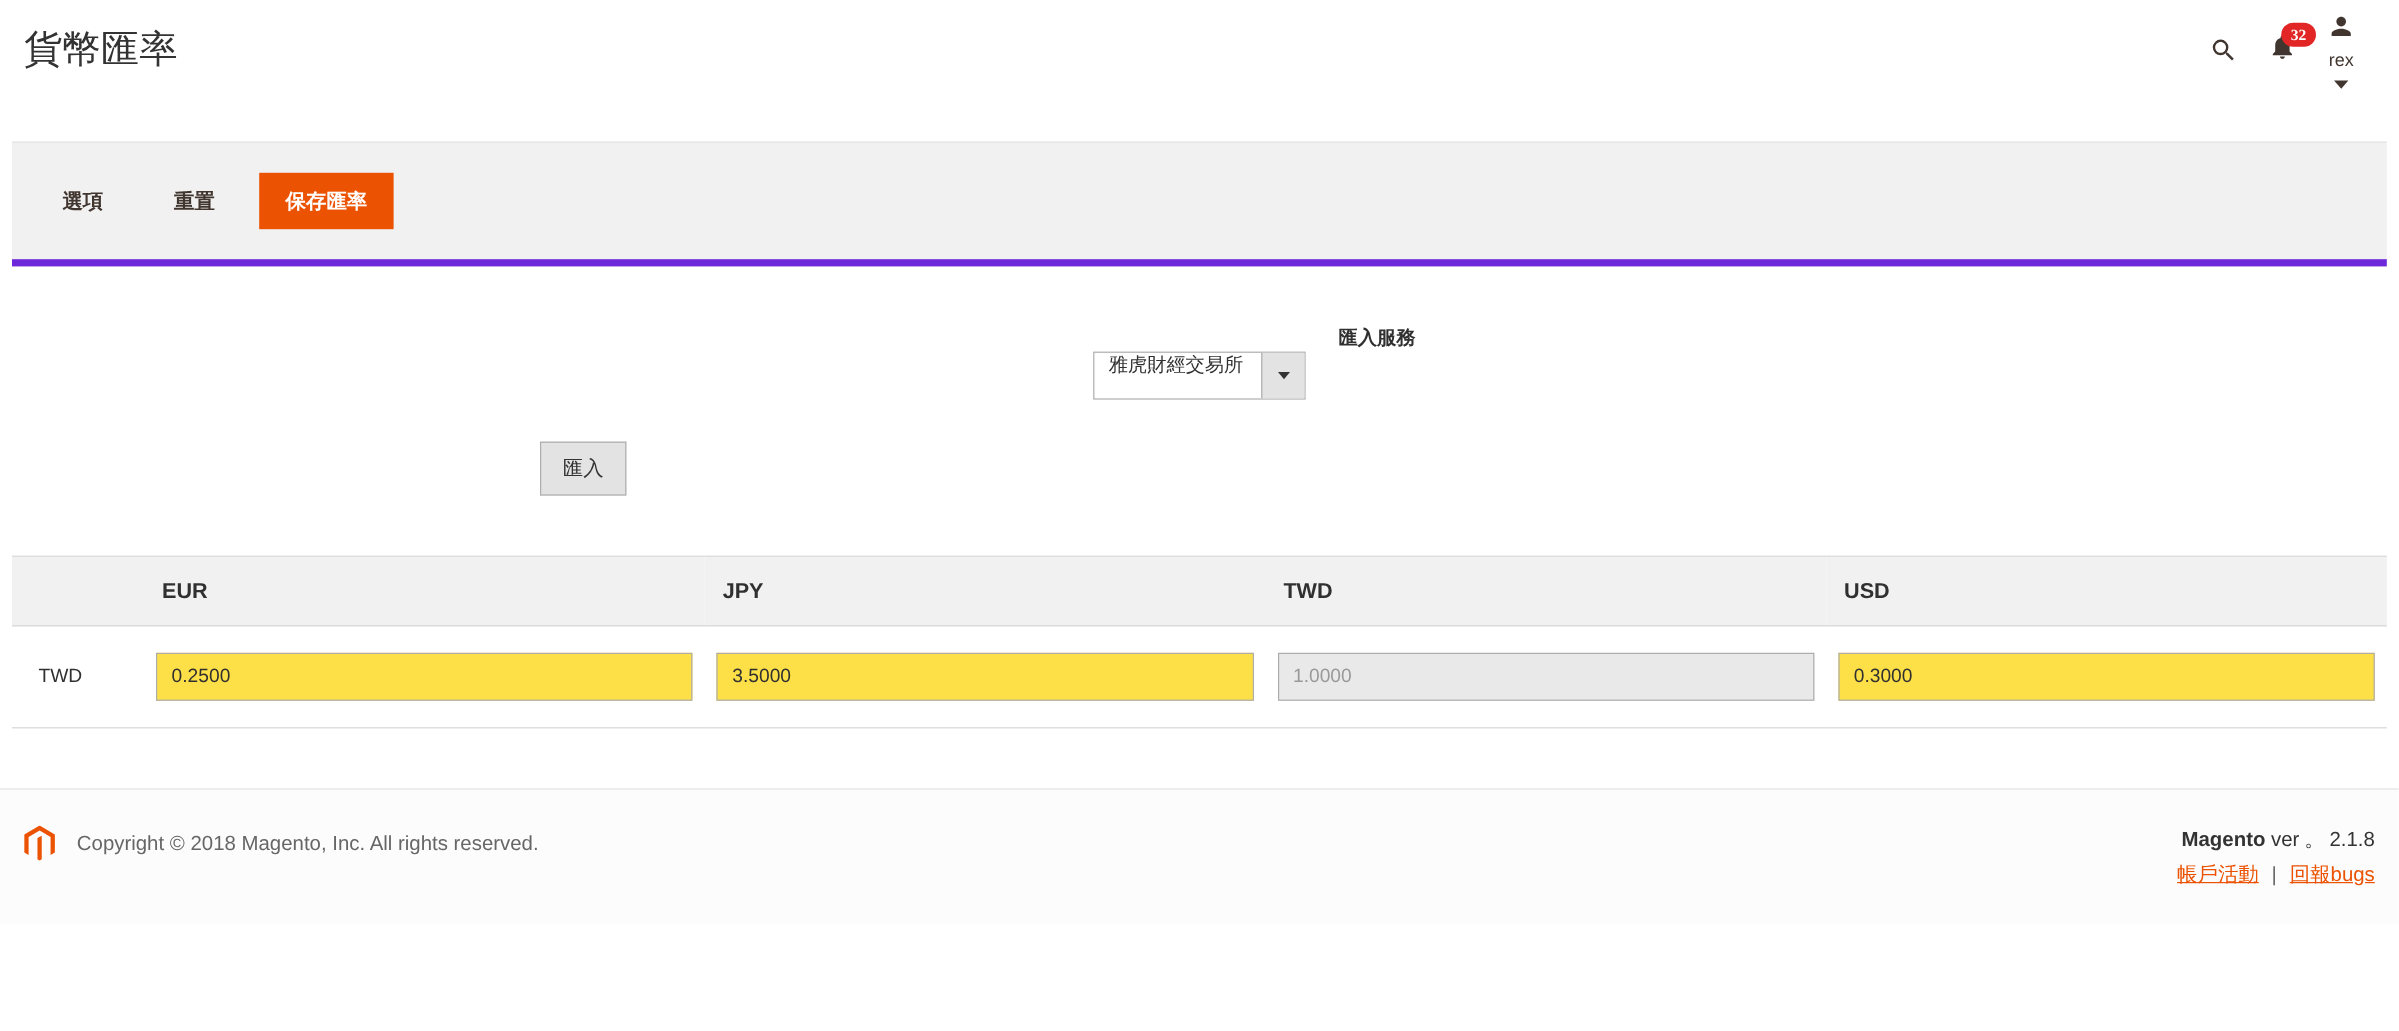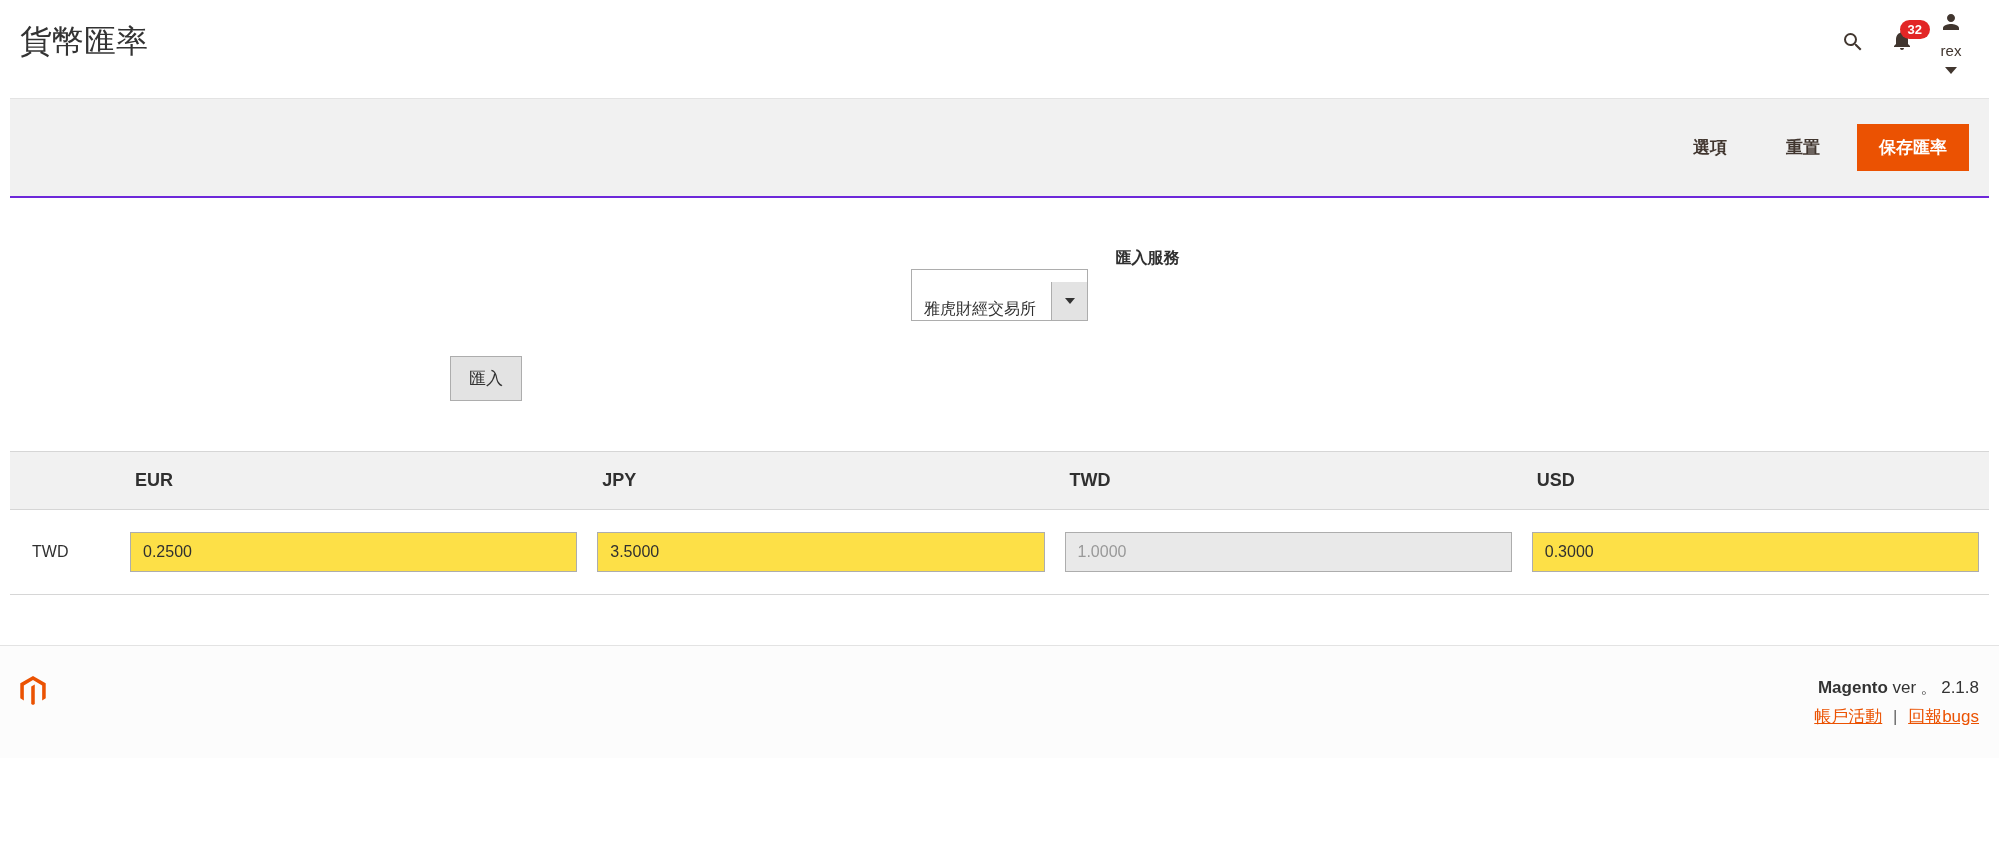--- a/index.html
+++ b/index.html
@@ -30,20 +30,21 @@
       height: 24px;
       display: inline-flex;
       align-items: center;
       justify-content: center;
       cursor: pointer;
       fill: #41362f;
     }
     .notification-wrapper {
       position: relative;
       cursor: pointer;
+      font-family: Liberation Serif, serif;
     }
     .notification-badge {
       position: absolute;
       top: -8px;
       right: -16px;
       background: #e22626;
       color: #fff;
       font-size: 13px;
       font-weight: 600;
       padding: 2px 8px;
@@ -60,26 +61,25 @@
     }
     .caret-down {
       width: 0; height: 0;
       border-left: 6px solid transparent;
       border-right: 6px solid transparent;
       border-top: 7px solid #41362f;
     }
     .actions-bar {
       background: #f1f1f1;
       border-top: 1px solid #e3e3e3;
-      border-bottom: 2px solid #6d28d9;
+      border-bottom: 6px solid #6d28d9;
       padding: 25px 20px;
       display: flex;
-      justify-content: flex-end;
       gap: 15px;
-      margin: 4px 10px 0 10px;
+      margin: 24px 10px 0 10px;
     }
     .btn {
       padding: 12px 22px;
       font-size: 17px;
       font-weight: 600;
       border: none;
       cursor: pointer;
       color: #41362f;
       background: transparent;
     }
@@ -100,25 +100,25 @@
     .form-label {
       width: 420px;
       text-align: right;
       font-size: 16px;
       font-weight: 600;
       color: #303030;
       padding-right: 30px;
     }
     .select-wrapper {
       display: flex;
-      align-items: flex-end;
+      align-items: flex-start;
       border: 1px solid #adadad;
       background: #fff;
       cursor: pointer;
-      height: 52px;
+      height: 40px;
       font-family: Liberation Serif, serif;
     }
     .select-value {
       padding: 0 15px 0 12px;
       font-size: 16px;
       color: #303030;
     }
     .select-arrow {
       width: 36px;
       height: 38px;
@@ -297,20 +297,21 @@
   </tbody>
 </table>
 
 <div class="footer">
   <div class="footer-left">
     <span class="magento-logo">
       <svg viewBox="0 0 100 118" width="26" height="30">
           <path fill="#eb5202" d="M50 0L0 29v59l14 8V37l36-21 36 21v59l14-8V29L50 0zM43 110l7 4 7-4V33l-14 8v69z"></path>
         </svg>
     </span>
+    <span class="copyright">Copyright © 2018 Magento, Inc. All rights reserved.</span>
   </div>
   <div class="footer-right">
     <div class="footer-version">
       <strong>Magento</strong>
       <span>ver</span><span class="dot">。</span><span>2.1.8</span>
     </div>
     <div class="footer-links">
       <a href="#">帳戶活動</a>
       <span class="sep">|</span>
       <a href="#">回報bugs</a>

